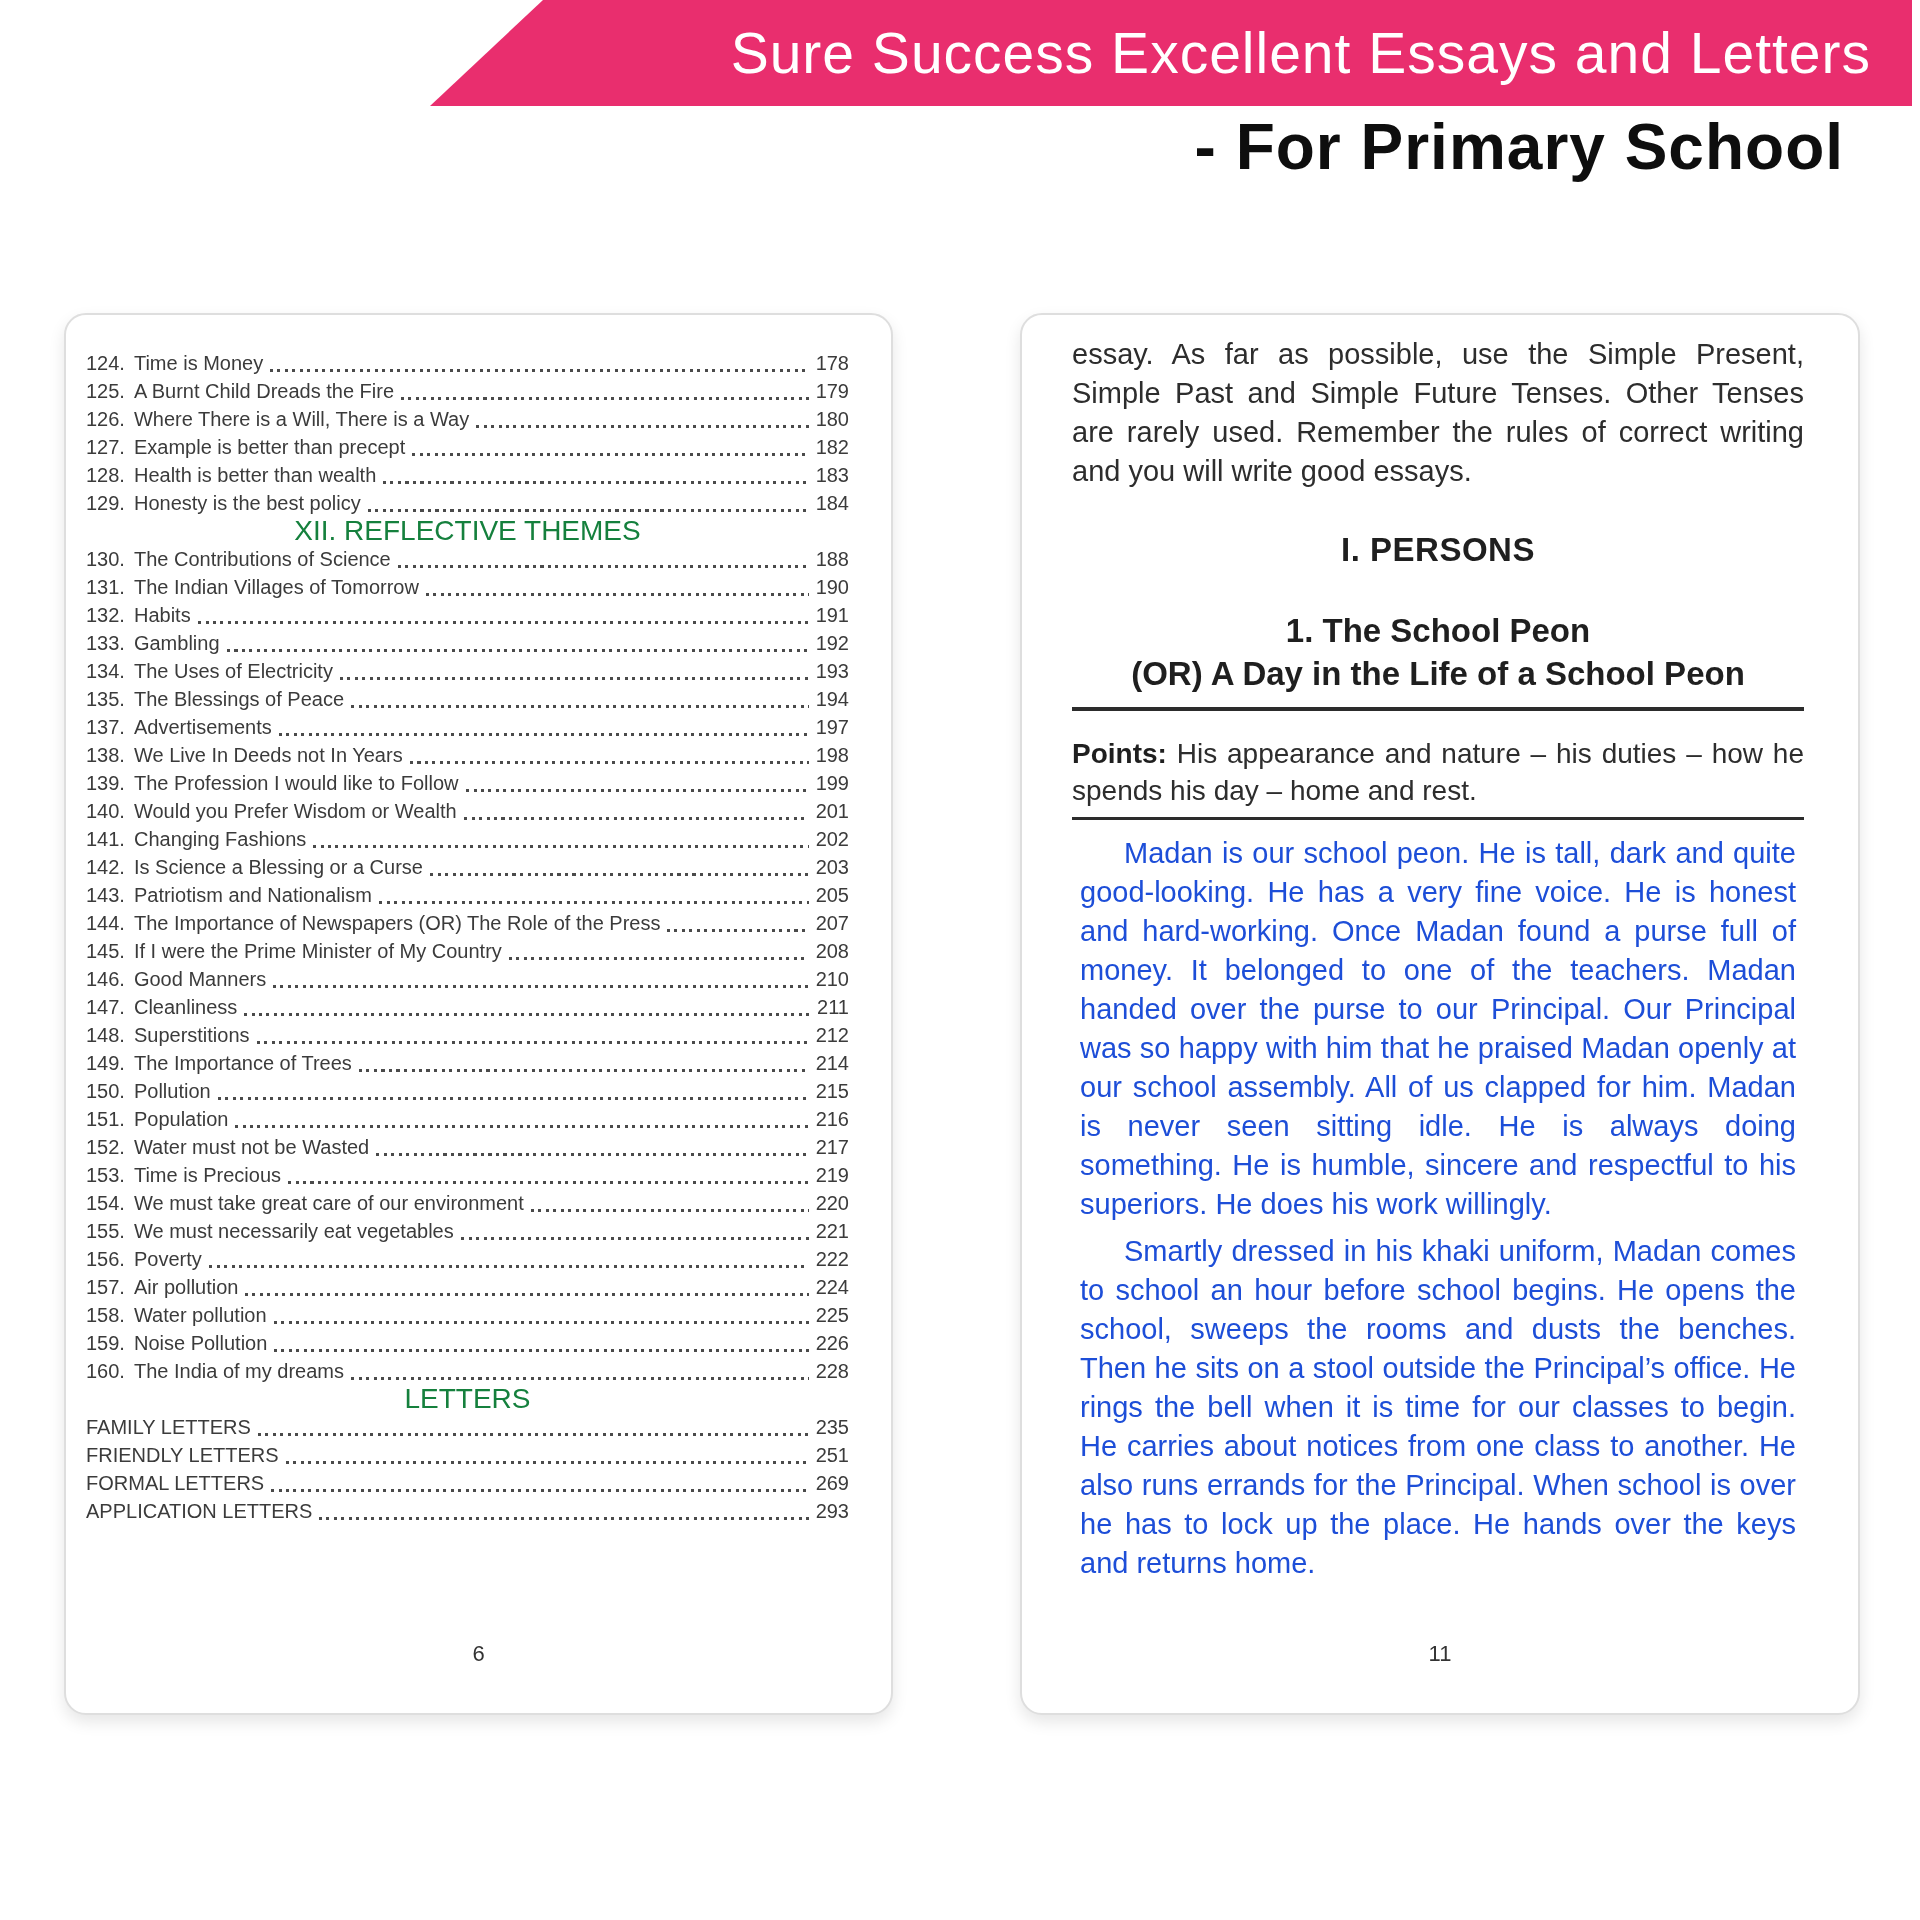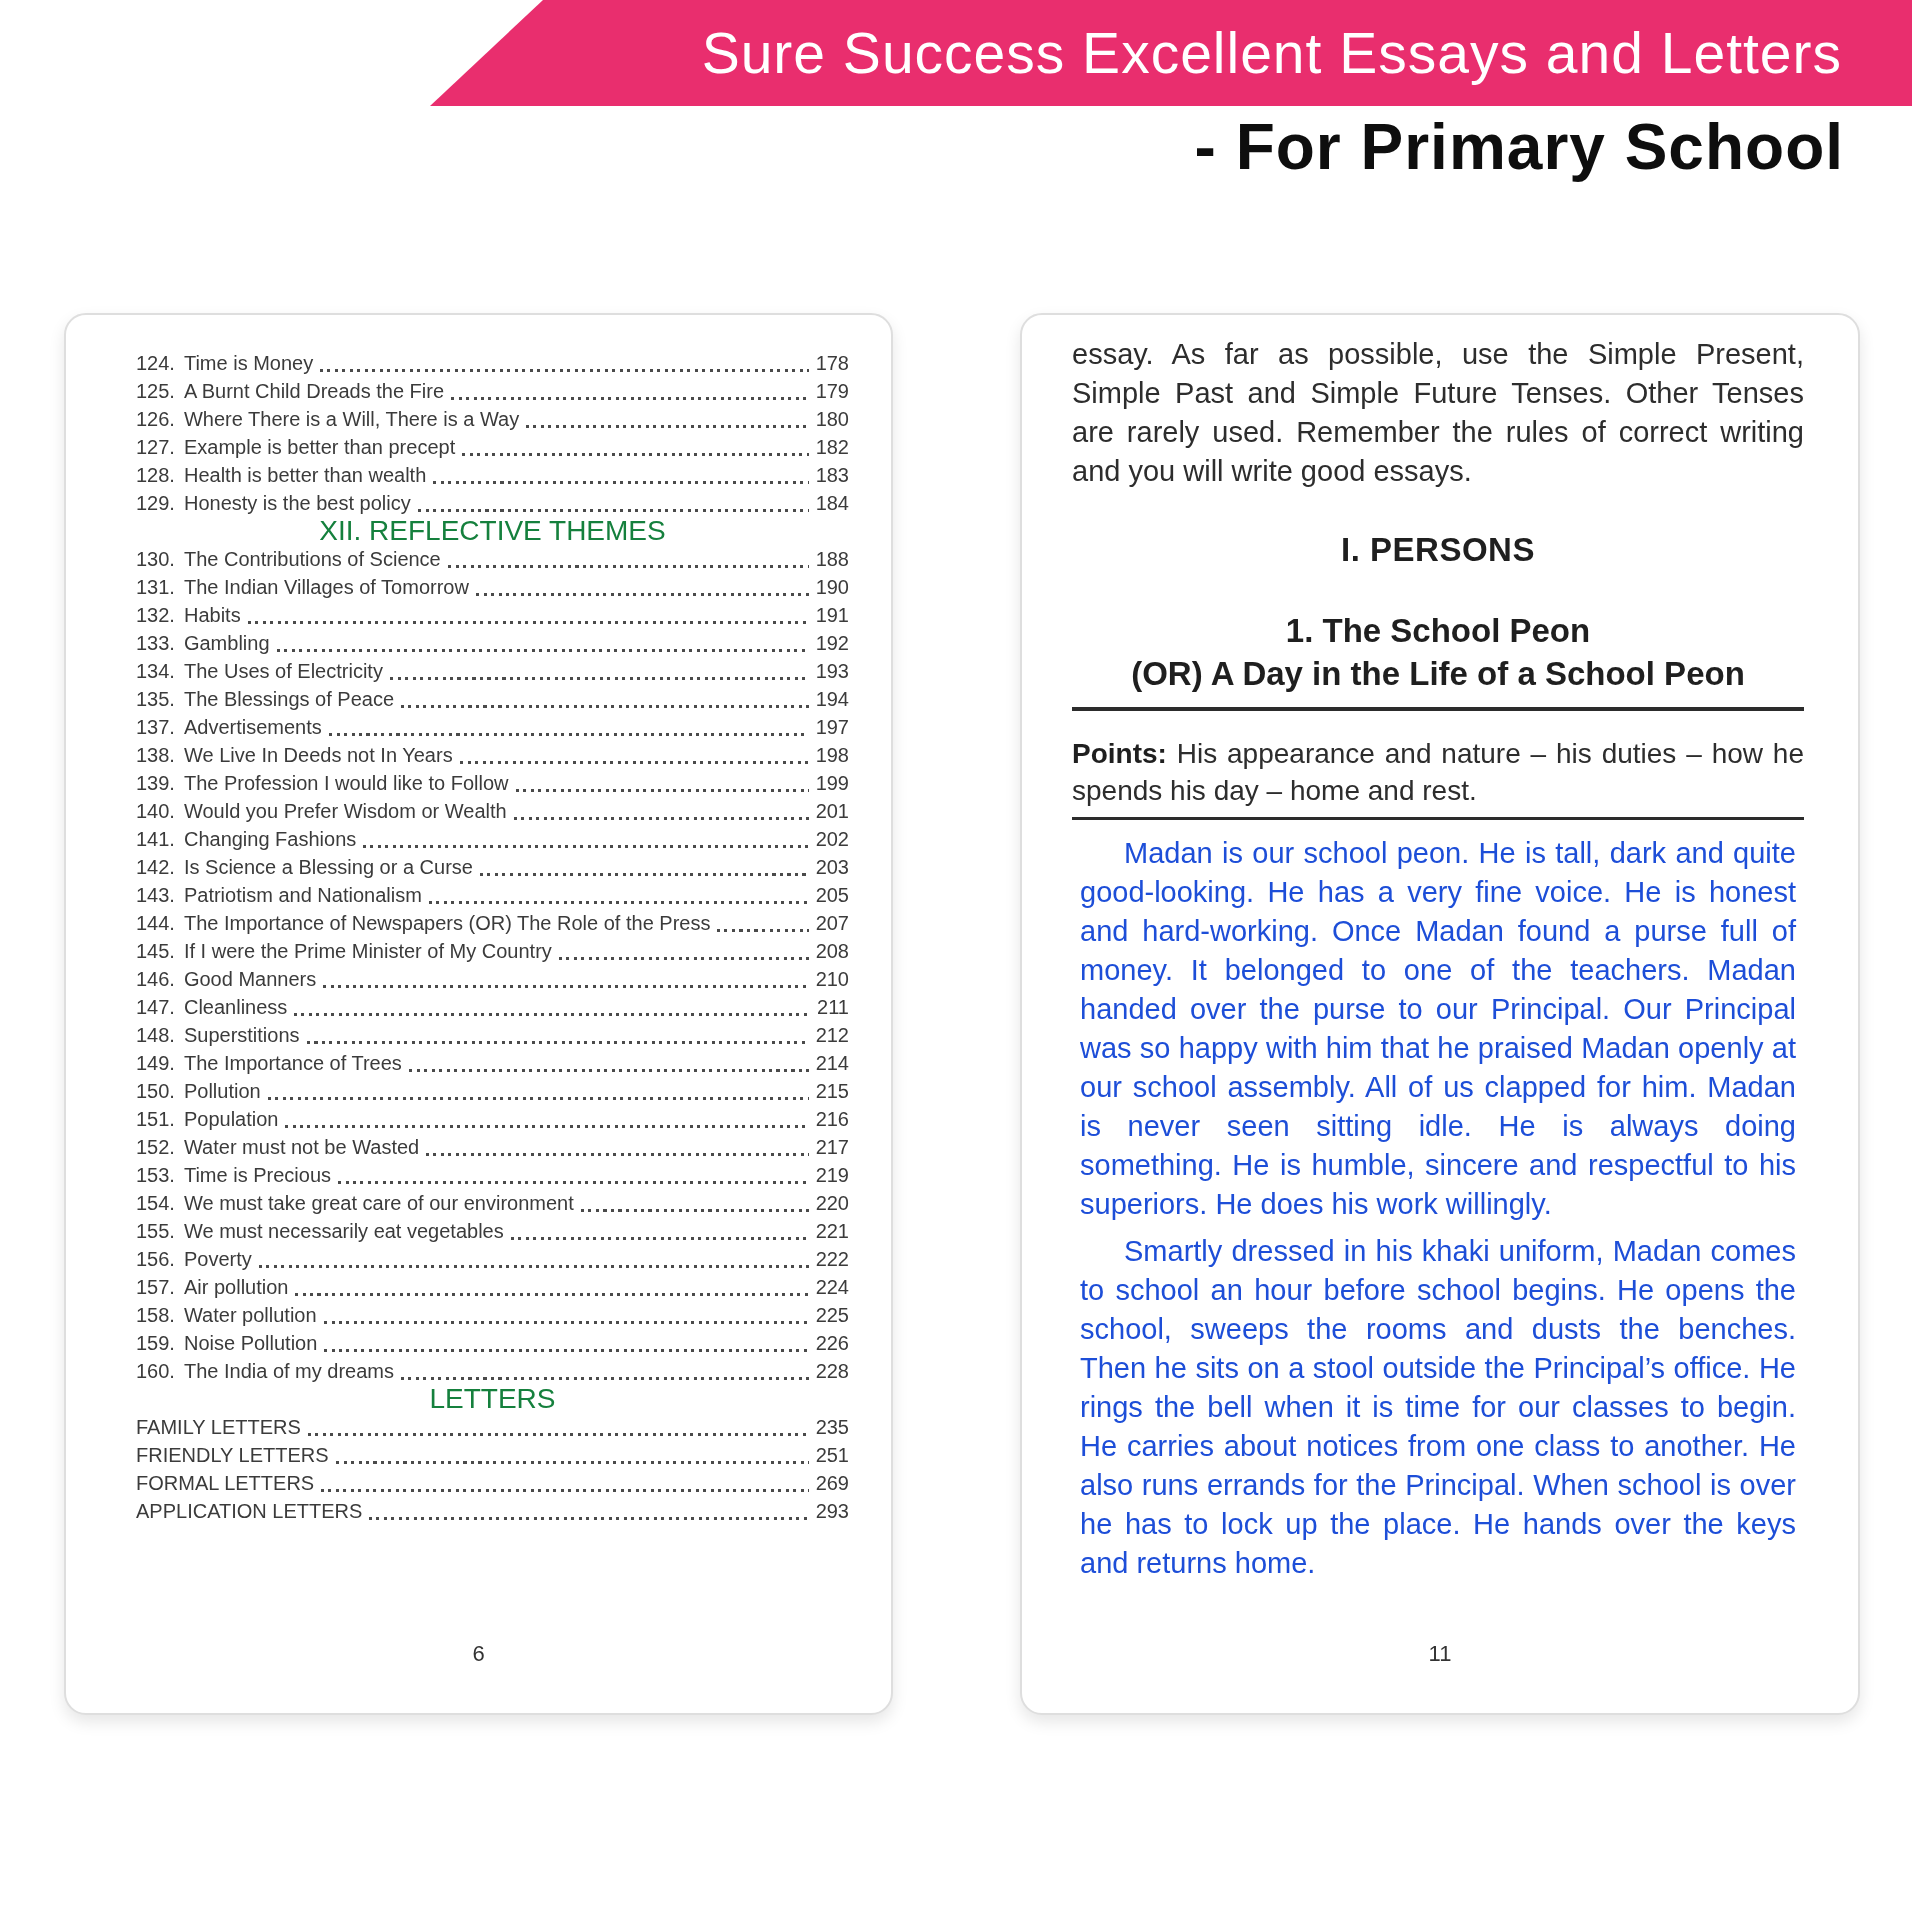--- a/index.html
+++ b/index.html
@@ -9,42 +9,42 @@
     font-family:"Liberation Sans","DejaVu Sans",sans-serif;
     position:relative;overflow:hidden;color:#333;
   }
 
   
   .banner{
     position:absolute;top:0;left:430px;width:1482px;height:106px;
     background:#E92E6E;
     clip-path:polygon(113px 0,100% 0,100% 100%,0 100%);
     display:flex;align-items:center;justify-content:flex-end;
-    padding-right:70px;box-sizing:border-box;
+    padding-right:41px;box-sizing:border-box;
   }
   .banner-title{
     color:#ffffff;font-size:57px;letter-spacing:1px;font-weight:normal;
     white-space:nowrap;
   }
   .subtitle{
     position:absolute;top:110px;right:76px;
     font-size:64px;font-weight:bold;letter-spacing:1px;color:#0e0e0e;
     white-space:nowrap;
     text-align:center;
   }
 
   
   .page-card{
     position:absolute;top:313px;height:1402px;
     background:#ffffff;
     border:2px solid #dedede;border-radius:22px;
     box-shadow:0 7px 16px rgba(0,0,0,0.10);
     box-sizing:border-box;
   }
-  #left-card{left:64px;width:829px;padding:34px 42px 0 70px;}
+  #left-card{left:64px;width:829px;padding:34px 42px 0 20px;}
   #right-card{left:1020px;width:840px;padding:20px 54px 0 50px;}
 
   
   .toc-row{
     display:flex;align-items:baseline;
     line-height:28px;font-size:20px;color:#3b3b3b;white-space:nowrap;
   }
   .toc-num{margin-right:9px;}
   .toc-title{flex:0 0 auto;}
   .toc-leader{

